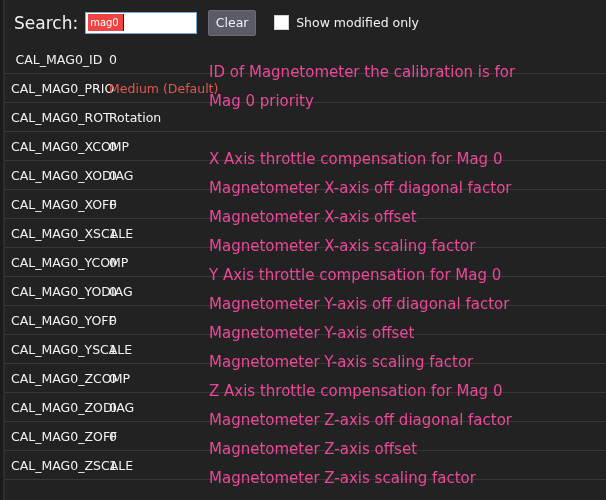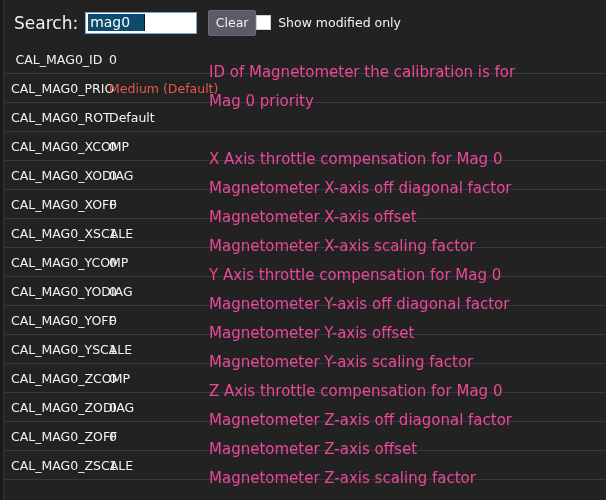--- a/index.html
+++ b/index.html
@@ -64,44 +64,45 @@
     width: 112px;
     height: 22px;
     background: #ffffff;
     border: 1px solid #7aa9d6;
     box-sizing: border-box;
     display: flex;
     align-items: center;
     padding: 0 2px;
   }
   .search-value {
-    font-size: 14px;
-    background: #0c4a6e;
+    font-size: 10px;
+    background: #ef4444;
     color: #ffffff;
-    padding: 1px 14px 1px 2px;
+    padding: 1px 4px 1px 2px;
     line-height: 15px;
     border-right: 1px solid #111;
     white-space: nowrap;
   }
   .clear-button {
     margin-left: 11px;
     width: 48px;
     height: 26px;
     background: #5b5b68;
     border: 1px solid #6c6c79;
     border-radius: 2px;
     color: #f2f2f2;
     font-size: 12.5px;
     display: flex;
     align-items: center;
     justify-content: center;
     cursor: pointer;
     box-sizing: border-box;
   }
   .checkbox-group {
+    margin-left: 18px;
     display: flex;
     align-items: center;
   }
   .checkbox-box {
     width: 15px;
     height: 15px;
     background: #ffffff;
     border: 1px solid #d2d2d2;
     box-sizing: border-box;
     cursor: pointer;
@@ -194,21 +195,21 @@
         <div class="cell-value">0</div>
         <div class="cell-desc">ID of Magnetometer the calibration is for</div>
       </div>
       <div class="param-row">
         <div class="cell-name">CAL_MAG0_PRIO</div>
         <div class="cell-value modified">Medium (Default)</div>
         <div class="cell-desc">Mag 0 priority</div>
       </div>
       <div class="param-row">
         <div class="cell-name">CAL_MAG0_ROT</div>
-        <div class="cell-value">Default</div>
+        <div class="cell-value">Rotation</div>
       </div>
       <div class="param-row">
         <div class="cell-name">CAL_MAG0_XCOMP</div>
         <div class="cell-value">0</div>
         <div class="cell-desc">X Axis throttle compensation for Mag 0</div>
       </div>
       <div class="param-row">
         <div class="cell-name">CAL_MAG0_XODIAG</div>
         <div class="cell-value">0</div>
         <div class="cell-desc">Magnetometer X-axis off diagonal factor</div>

